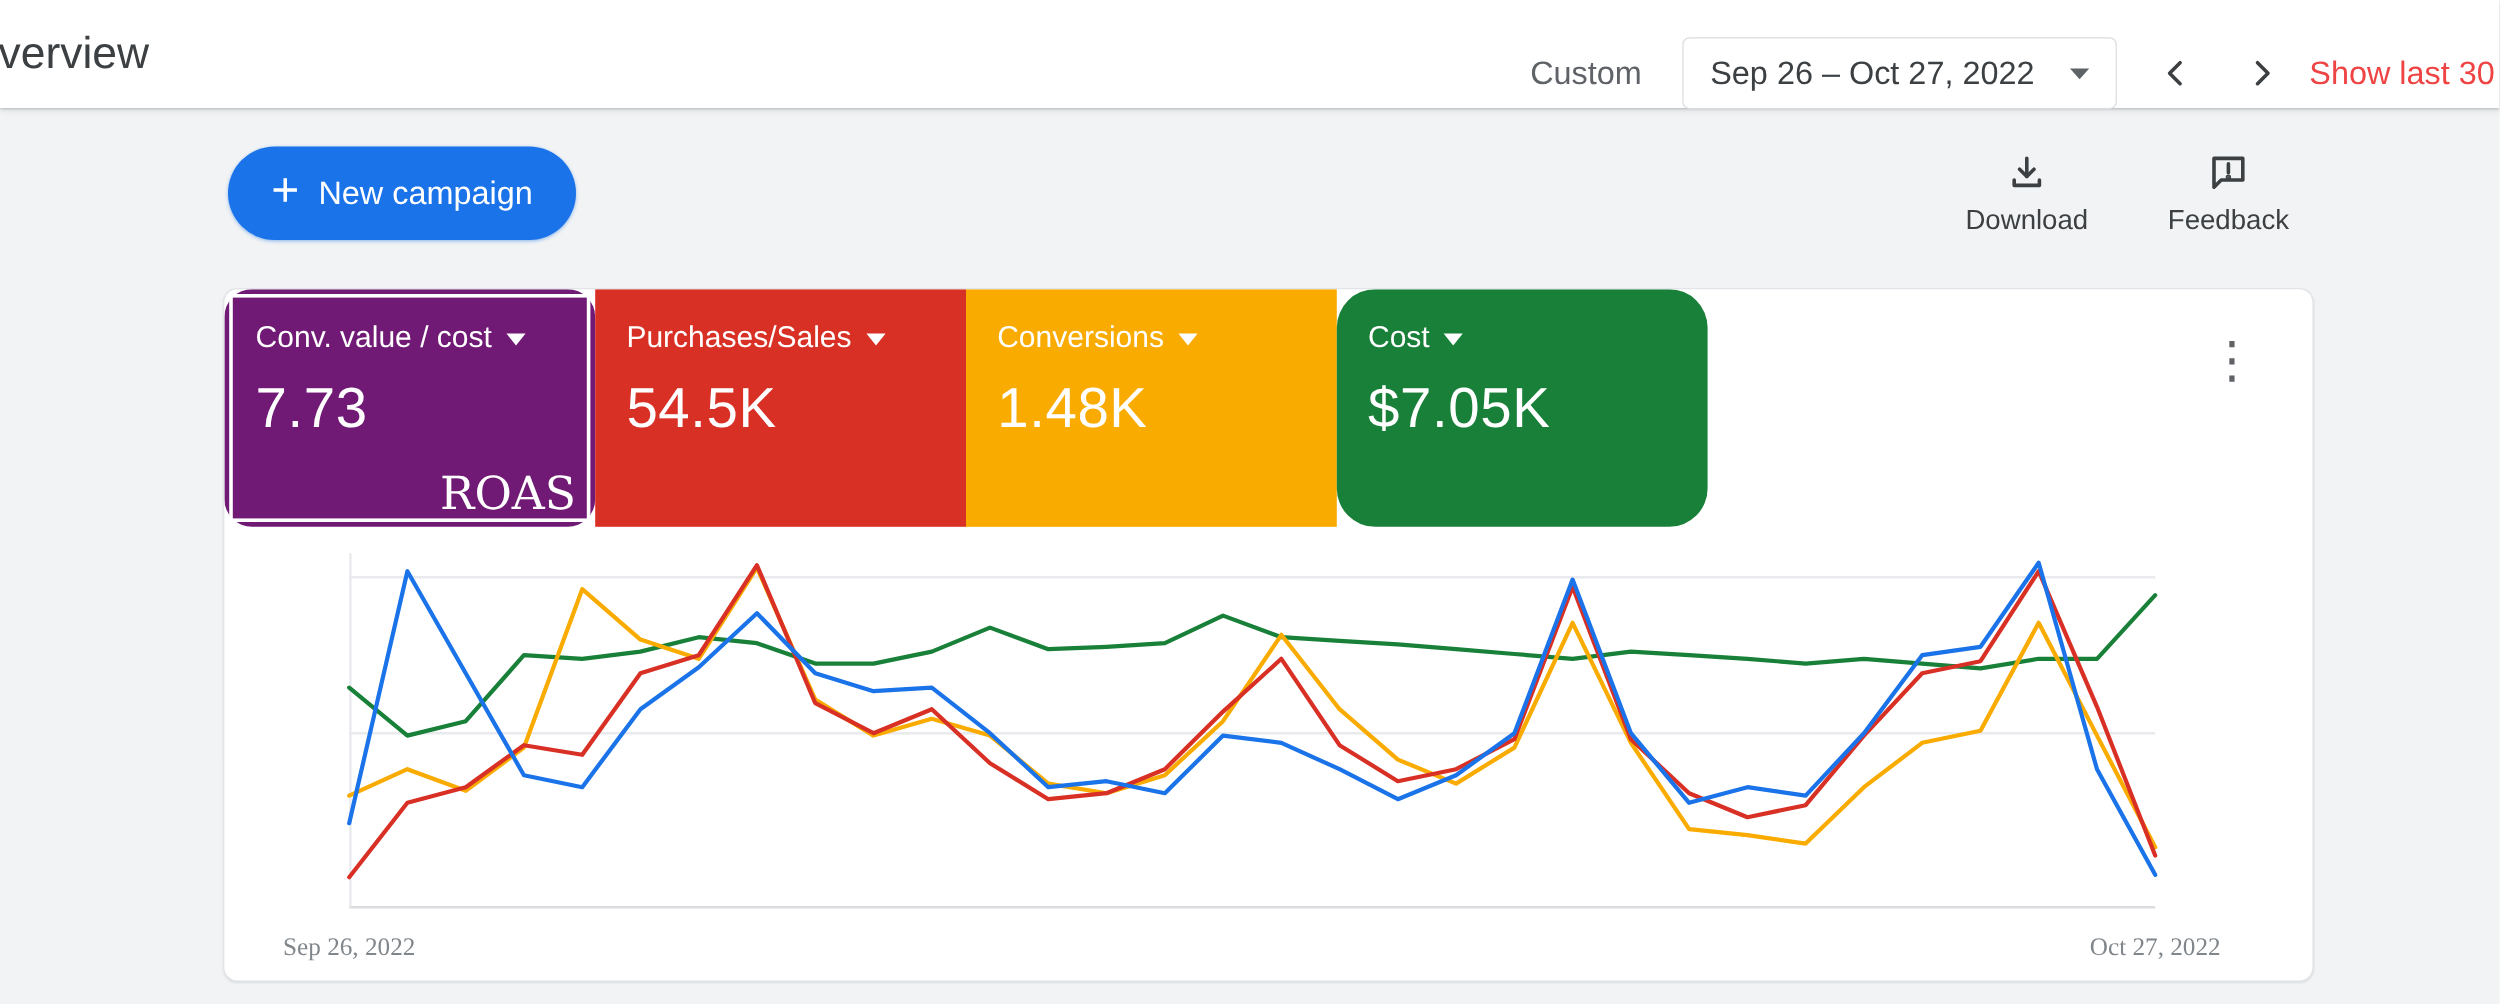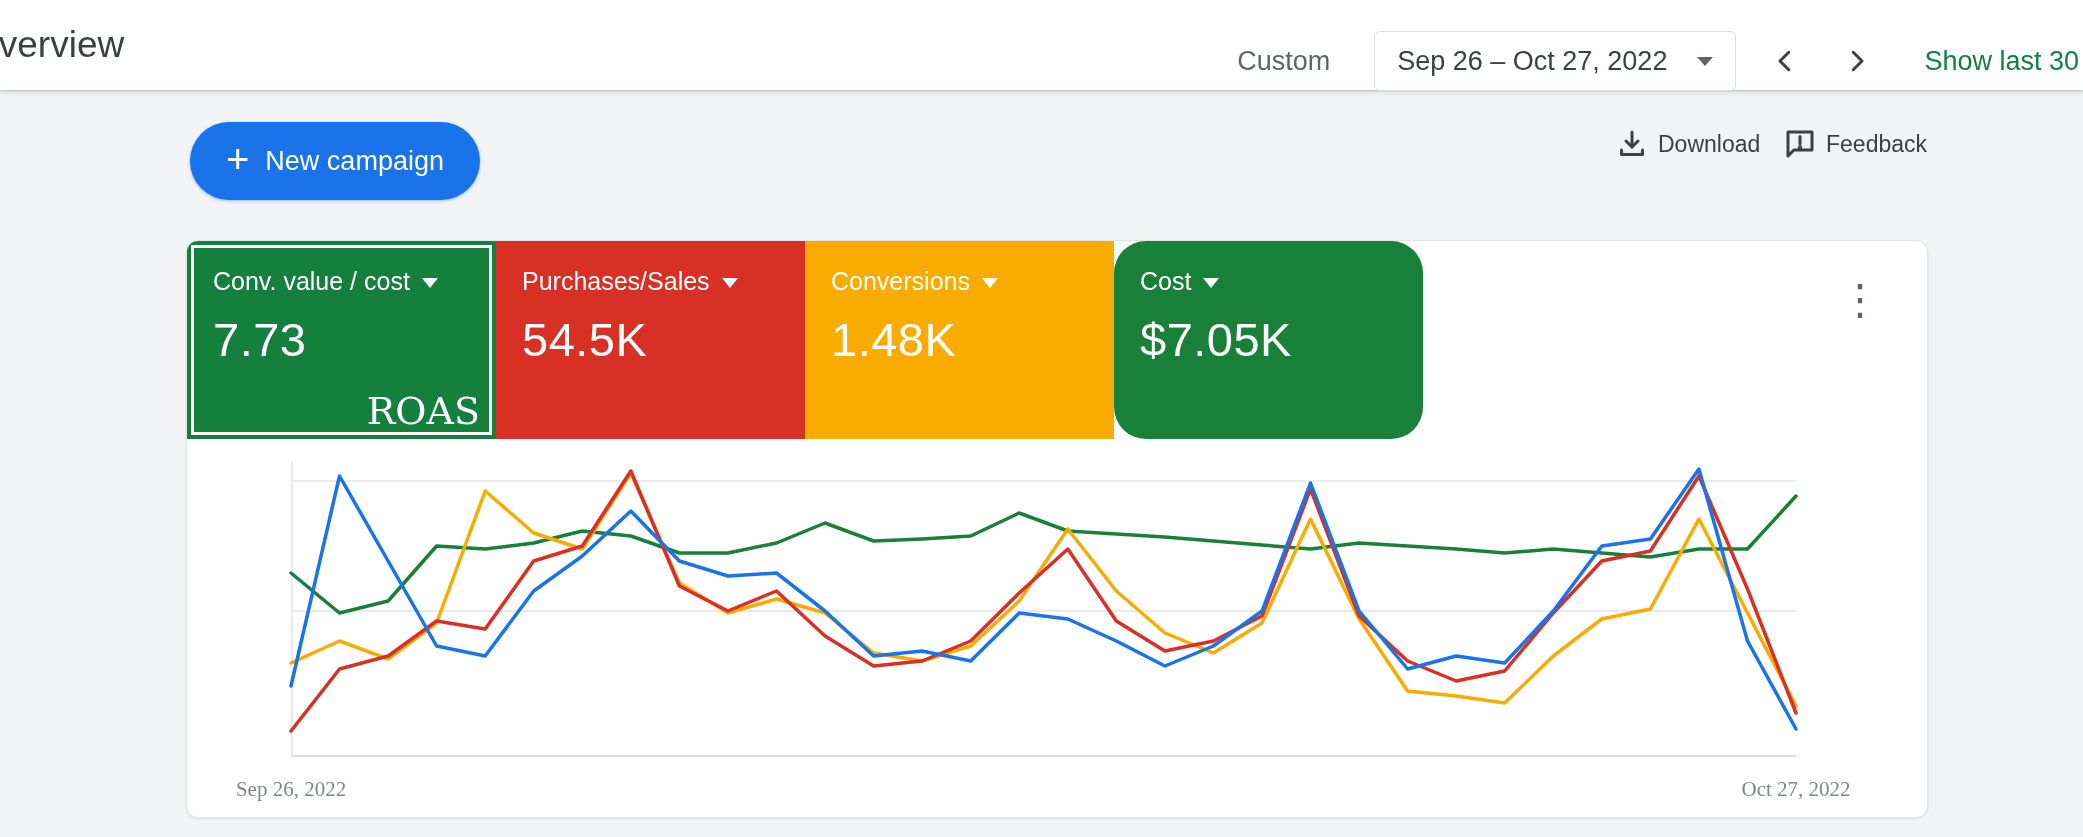--- a/index.html
+++ b/index.html
@@ -20,46 +20,46 @@
   .page-title{
     position:absolute;left:-30px;top:50%;transform:translateY(-50%);
     margin:0;font-size:37px;font-weight:400;color:#3c4043;white-space:nowrap;
   }
   .topbar-right{
     position:absolute;right:4px;top:16px;height:90px;
     display:flex;align-items:center;
   }
   .custom-label{font-size:27px;color:#5f6368;}
   .date-box{
-    margin-left:44px;height:58px;
+    margin-left:34px;height:58px;
     border:1px solid #dadce0;border-radius:6px;background:#fff;
     display:flex;align-items:center;padding:0 22px;gap:30px;cursor:pointer;
   }
   .date-box .date-text{font-size:27px;font-weight:500;color:#3c4043;white-space:nowrap;}
   .caret-gray{width:0;height:0;border-left:8px solid transparent;border-right:8px solid transparent;border-top:9px solid #5f6368;}
   .chev-btn{
     margin-left:26px;width:46px;height:46px;border:none;background:transparent;
     display:flex;align-items:center;justify-content:center;cursor:pointer;border-radius:50%;
   }
   .show-last{
-    margin-left:44px;font-size:27px;font-weight:500;color:#15803d;
+    margin-left:16px;font-size:27px;font-weight:500;color:#ef4444;
     text-decoration:none;white-space:nowrap;cursor:pointer;
   }
   
   .new-campaign{
     position:absolute;left:190px;top:122px;height:78px;
     background:#1a73e8;color:#fff;border:none;border-radius:40px;
     display:flex;align-items:center;gap:16px;padding:0 36px;
     font-family:inherit;font-size:27px;font-weight:500;cursor:pointer;
     box-shadow:0 1px 3px rgba(26,115,232,.45);
   }
   .plus{font-size:40px;font-weight:400;line-height:1;margin-top:-4px;}
   .icon-group{
     position:absolute;top:126px;width:150px;
-    display:flex;align-items:center;gap:8px;cursor:pointer;
+    display:flex;flex-direction:column;align-items:center;gap:8px;cursor:pointer;
   }
   .icon-group.download{left:1614px;}
   .icon-group.feedback{left:1782px;}
   .icon-group span{font-size:23px;color:#3c4043;}
   
   .card{
     position:absolute;left:186px;top:240px;width:1740px;height:576px;
     background:#fff;border-radius:12px;border:1px solid #e1e4e8;
     box-shadow:0 1px 2px rgba(60,64,67,.12);
     overflow:hidden;
@@ -137,21 +137,21 @@
     <path d="M4 4h16v12H8l-4 4z"></path>
       <path d="M12 7v5"></path>
       <circle cx="12" cy="14.4" r="0.5" fill="#3c4043"></circle>
   </svg>
   <span>Feedback</span>
 </div>
 
 <section class="card">
 
   <div class="tiles">
-    <div class="tile selected" style="background-color: #15803d;">
+    <div class="tile selected" style="background-color: #701a75; border-radius: 23px;">
       <div class="tile-label-row">
         <span class="tile-label">Conv. value / cost</span>
         <span class="tri-white"></span>
       </div>
       <div class="tile-value">7.73</div>
       <div class="roas">ROAS</div>
     </div>
     <div class="tile" style="background-color: rgb(217, 48, 37);">
       <div class="tile-label-row">
         <span class="tile-label">Purchases/Sales</span>

